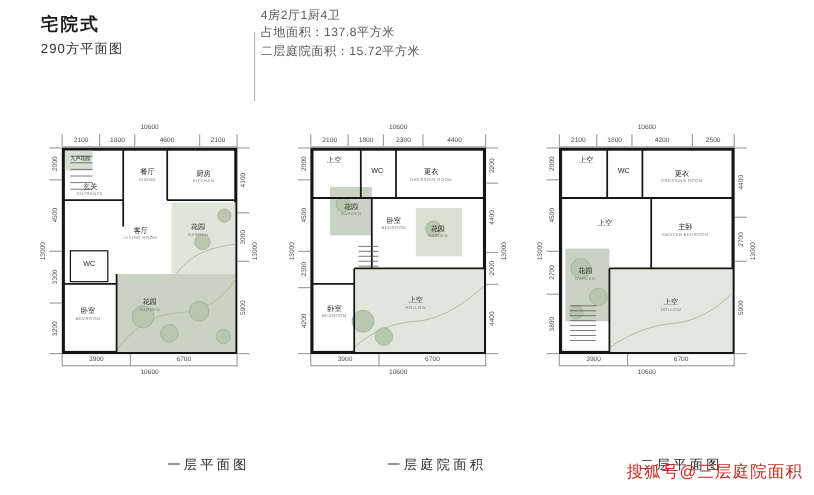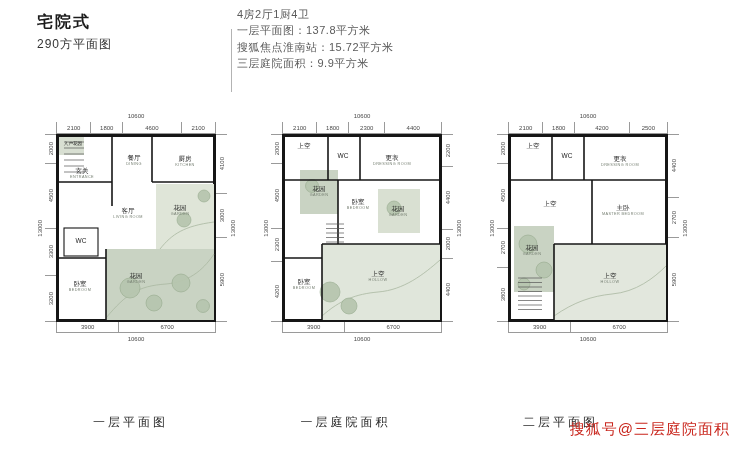--- a/index.html
+++ b/index.html
@@ -21,40 +21,39 @@
   .dim-col .seg{flex-basis:0;display:flex;align-items:center;justify-content:center;border-top:1px solid #9a9a9a;overflow:hidden}
   .dim-col .seg span,.vtext{writing-mode:vertical-rl;transform:rotate(180deg);font-size:6px;color:#4a4a4a;white-space:nowrap}
   .dim-total-v{display:flex;align-items:center;justify-content:center}
   .plan-canvas{position:relative;width:160px;height:188px}
   .plan-canvas svg{position:absolute;inset:0;width:100%;height:100%}
   .room-label{position:absolute;transform:translate(-50%,-50%);display:flex;flex-direction:column;align-items:center;line-height:1.25;white-space:nowrap;text-align:center}
   .room-label .zh{font-size:6.5px;color:#1c1c1c}
   .room-label .sub{font-size:3.8px;color:#767f72;letter-spacing:.4px}
   .room-label.sm .zh{font-size:4.6px}
   .captions{position:absolute;left:34px;top:414px;display:flex;gap:22px}
-  .caption{width:193px;text-align:center;font-size:12px;letter-spacing:3px;color:#2b2b2b}
+  .caption{width:193px;text-align:right;font-size:12px;letter-spacing:3px;color:#2b2b2b}
   .watermark{position:absolute;right:10px;top:420px;font-size:15px;color:#c9271e;font-weight:500;letter-spacing:1px}
   svg .wall-outer{fill:#ffffff;stroke:#161616;stroke-width:3}
   svg .wall-in{stroke:#161616;stroke-width:1.6}
   svg .wall-thin{stroke:#161616;stroke-width:1.1;fill:#ffffff}
   svg .trees circle{fill:#b7c6af;stroke:#94a88c;stroke-width:.6;opacity:.95}
   svg .stairs{stroke:#555;stroke-width:.7}
   svg .contour{fill:none;stroke:#a9b8a1;stroke-width:.8}
 </style>
 </head>
 <body>
 
 <div class="title">宅院式</div>
 <div class="subtitle">290方平面图</div>
 <div class="spec-divider"></div>
 <div class="specs">
   <div>4房2厅1厨4卫</div>
-  <div>一层平面图：137.8平方米</div>
-  <div>搜狐焦点淮南站：15.72平方米</div>
-  <div>三层庭院面积：9.9平方米</div>
+  <div>占地面积：137.8平方米</div>
+  <div>二层庭院面积：15.72平方米</div>
 </div>
 
 <div class="plans-row">
 
   <div class="plan-panel">
     <div class="dim-total-h c3 r1">
         <span>10600</span>
       </div>
     <div class="dim-row c3 r2">
         <div class="seg" style="flex-grow: 2100;">

